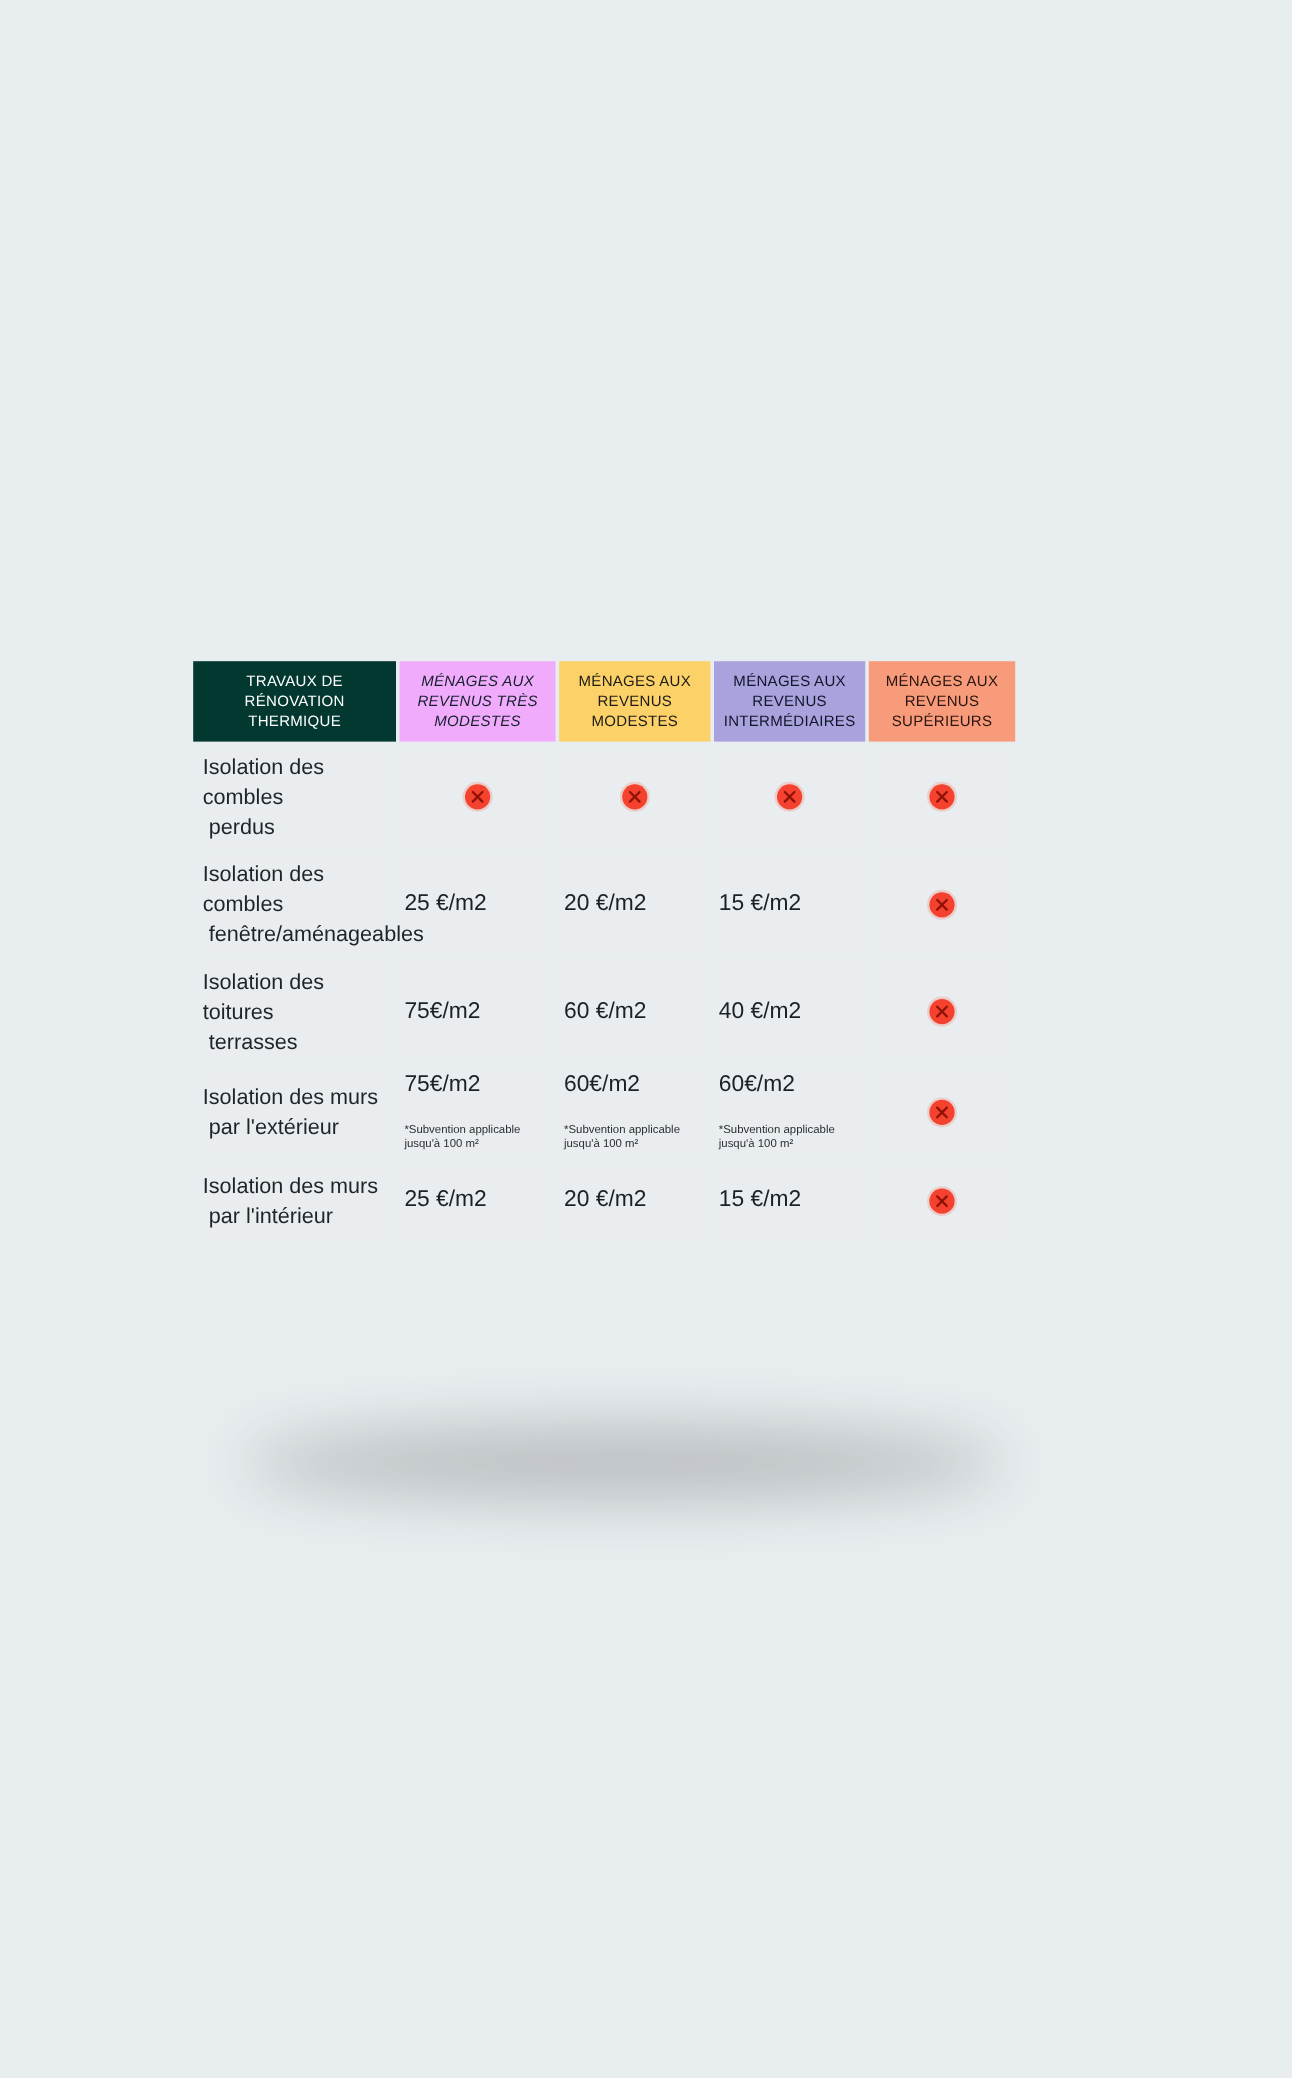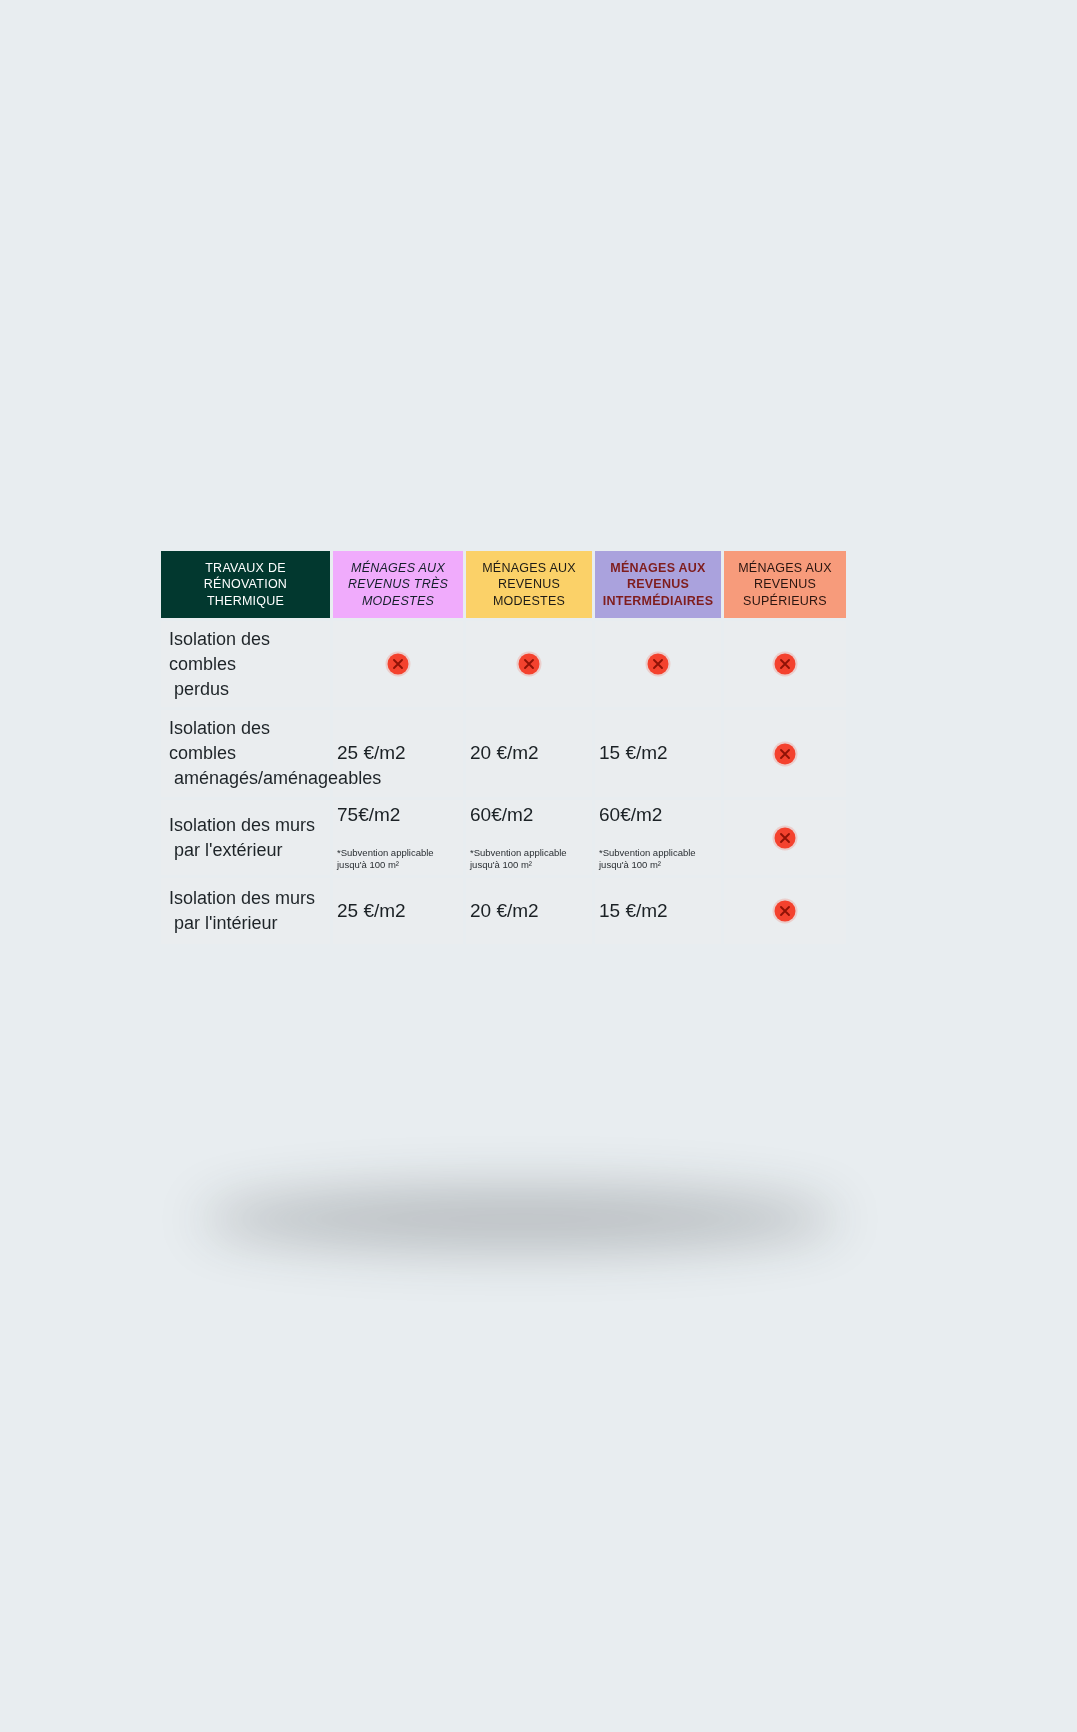--- a/index.html
+++ b/index.html
@@ -57,21 +57,21 @@
     text-align: center;
     font-size: 12.5px;
     line-height: 1.33;
     font-weight: 400;
     letter-spacing: 0.25px;
     padding: 0 6px;
   }
   th.h-label   { background: #02382f; color: #ffffff; }
   th.h-tres    { background: #f0abfc; color: #15202b; font-style: italic; }
   th.h-mod     { background: #fbd168; color: #1d1b16; }
-  th.h-inter   { background: #aaa2dd; color: #7f1d1d; font-weight: bold; }
+  th.h-inter   { background: #aaa2dd; color: #0f172a; }
   th.h-sup     { background: #f79b7b; color: #2a1510; }
 
   
   tbody td {
     background: #eaedef;
     height: 66px;
     vertical-align: middle;
     color: #1d2226;
   }
 
@@ -151,24 +151,35 @@
                 <circle cx="13" cy="13" r="10.5" fill="#f4422e"></circle>
                 <path d="M9 9 L17 17 M17 9 L9 17" stroke="#8f1206" stroke-width="1.9" stroke-linecap="round" fill="none"></path>
               </svg></span></td>
           <td class="icon-cell"><span class="x-icon"><svg viewBox="0 0 26 26" xmlns="http://www.w3.org/2000/svg">
                 <circle cx="13" cy="13" r="12.5" fill="#f4422e" opacity="0.18"></circle>
                 <circle cx="13" cy="13" r="10.5" fill="#f4422e"></circle>
                 <path d="M9 9 L17 17 M17 9 L9 17" stroke="#8f1206" stroke-width="1.9" stroke-linecap="round" fill="none"></path>
               </svg></span></td>
         </tr>
         <tr>
-          <td class="label-cell indent"><span class="l1">Isolation des combles</span><span class="l2">aménagés/aménageables</span></td>
+          <td class="label-cell indent"><span class="l1">Isolation des combles</span><span class="l2">fenêtre/aménageables</span></td>
           <td class="value-cell"><span class="amt">25 €/m2</span></td>
           <td class="value-cell"><span class="amt">20 €/m2</span></td>
           <td class="value-cell"><span class="amt">15 €/m2</span></td>
+          <td class="icon-cell"><span class="x-icon"><svg viewBox="0 0 26 26" xmlns="http://www.w3.org/2000/svg">
+                <circle cx="13" cy="13" r="12.5" fill="#f4422e" opacity="0.18"></circle>
+                <circle cx="13" cy="13" r="10.5" fill="#f4422e"></circle>
+                <path d="M9 9 L17 17 M17 9 L9 17" stroke="#8f1206" stroke-width="1.9" stroke-linecap="round" fill="none"></path>
+              </svg></span></td>
+        </tr>
+        <tr>
+          <td class="label-cell indent"><span class="l1">Isolation des toitures</span><span class="l2">terrasses</span></td>
+          <td class="value-cell"><span class="amt">75€/m2</span></td>
+          <td class="value-cell"><span class="amt">60 €/m2</span></td>
+          <td class="value-cell"><span class="amt">40 €/m2</span></td>
           <td class="icon-cell"><span class="x-icon"><svg viewBox="0 0 26 26" xmlns="http://www.w3.org/2000/svg">
                 <circle cx="13" cy="13" r="12.5" fill="#f4422e" opacity="0.18"></circle>
                 <circle cx="13" cy="13" r="10.5" fill="#f4422e"></circle>
                 <path d="M9 9 L17 17 M17 9 L9 17" stroke="#8f1206" stroke-width="1.9" stroke-linecap="round" fill="none"></path>
               </svg></span></td>
         </tr>
         <tr>
           <td class="label-cell indent"><span class="l1">Isolation des murs</span><span class="l2">par l'extérieur</span></td>
           <td class="value-cell"><span class="amt">75€/m2</span><span class="note">*Subvention applicable jusqu'à 100 m²</span></td>
           <td class="value-cell"><span class="amt">60€/m2</span><span class="note">*Subvention applicable jusqu'à 100 m²</span></td>

